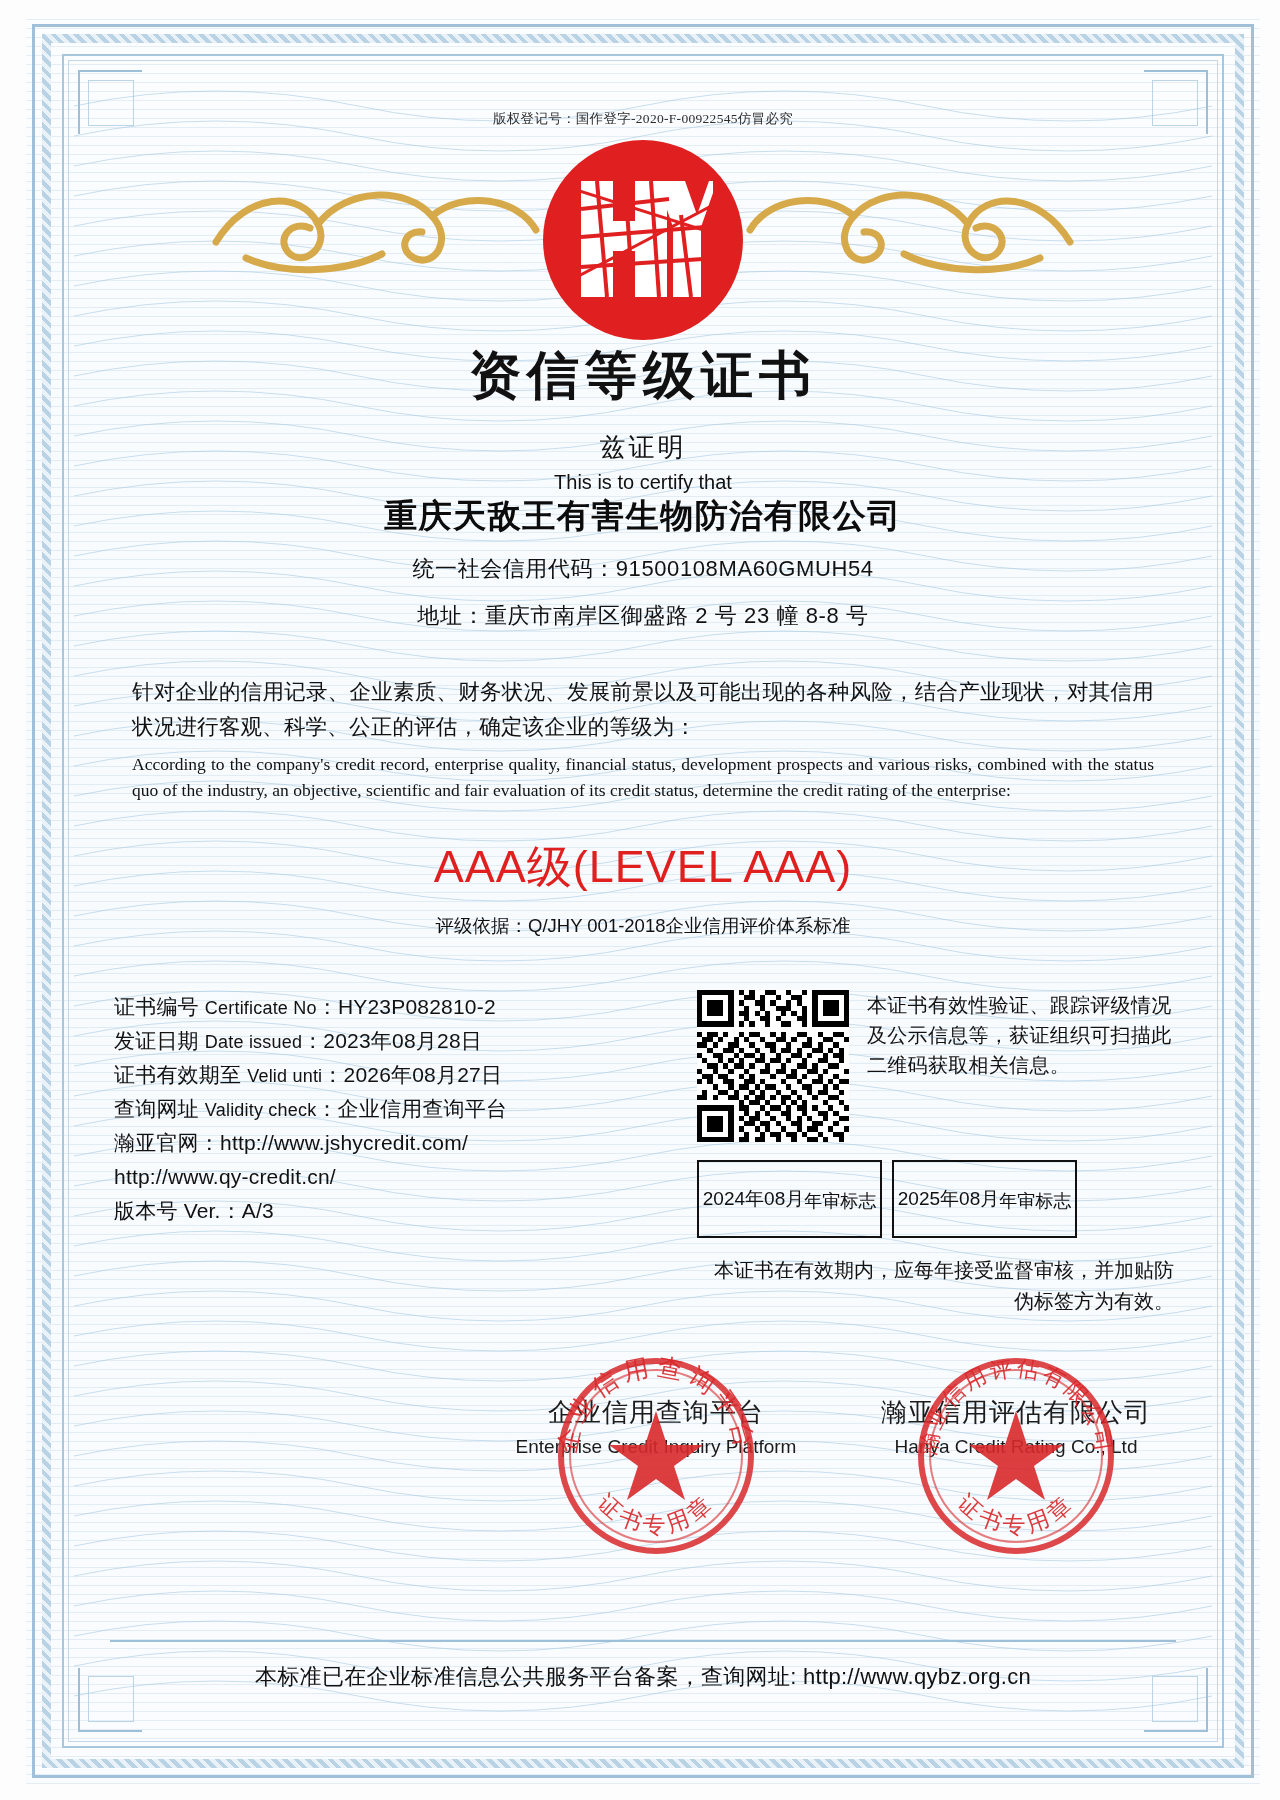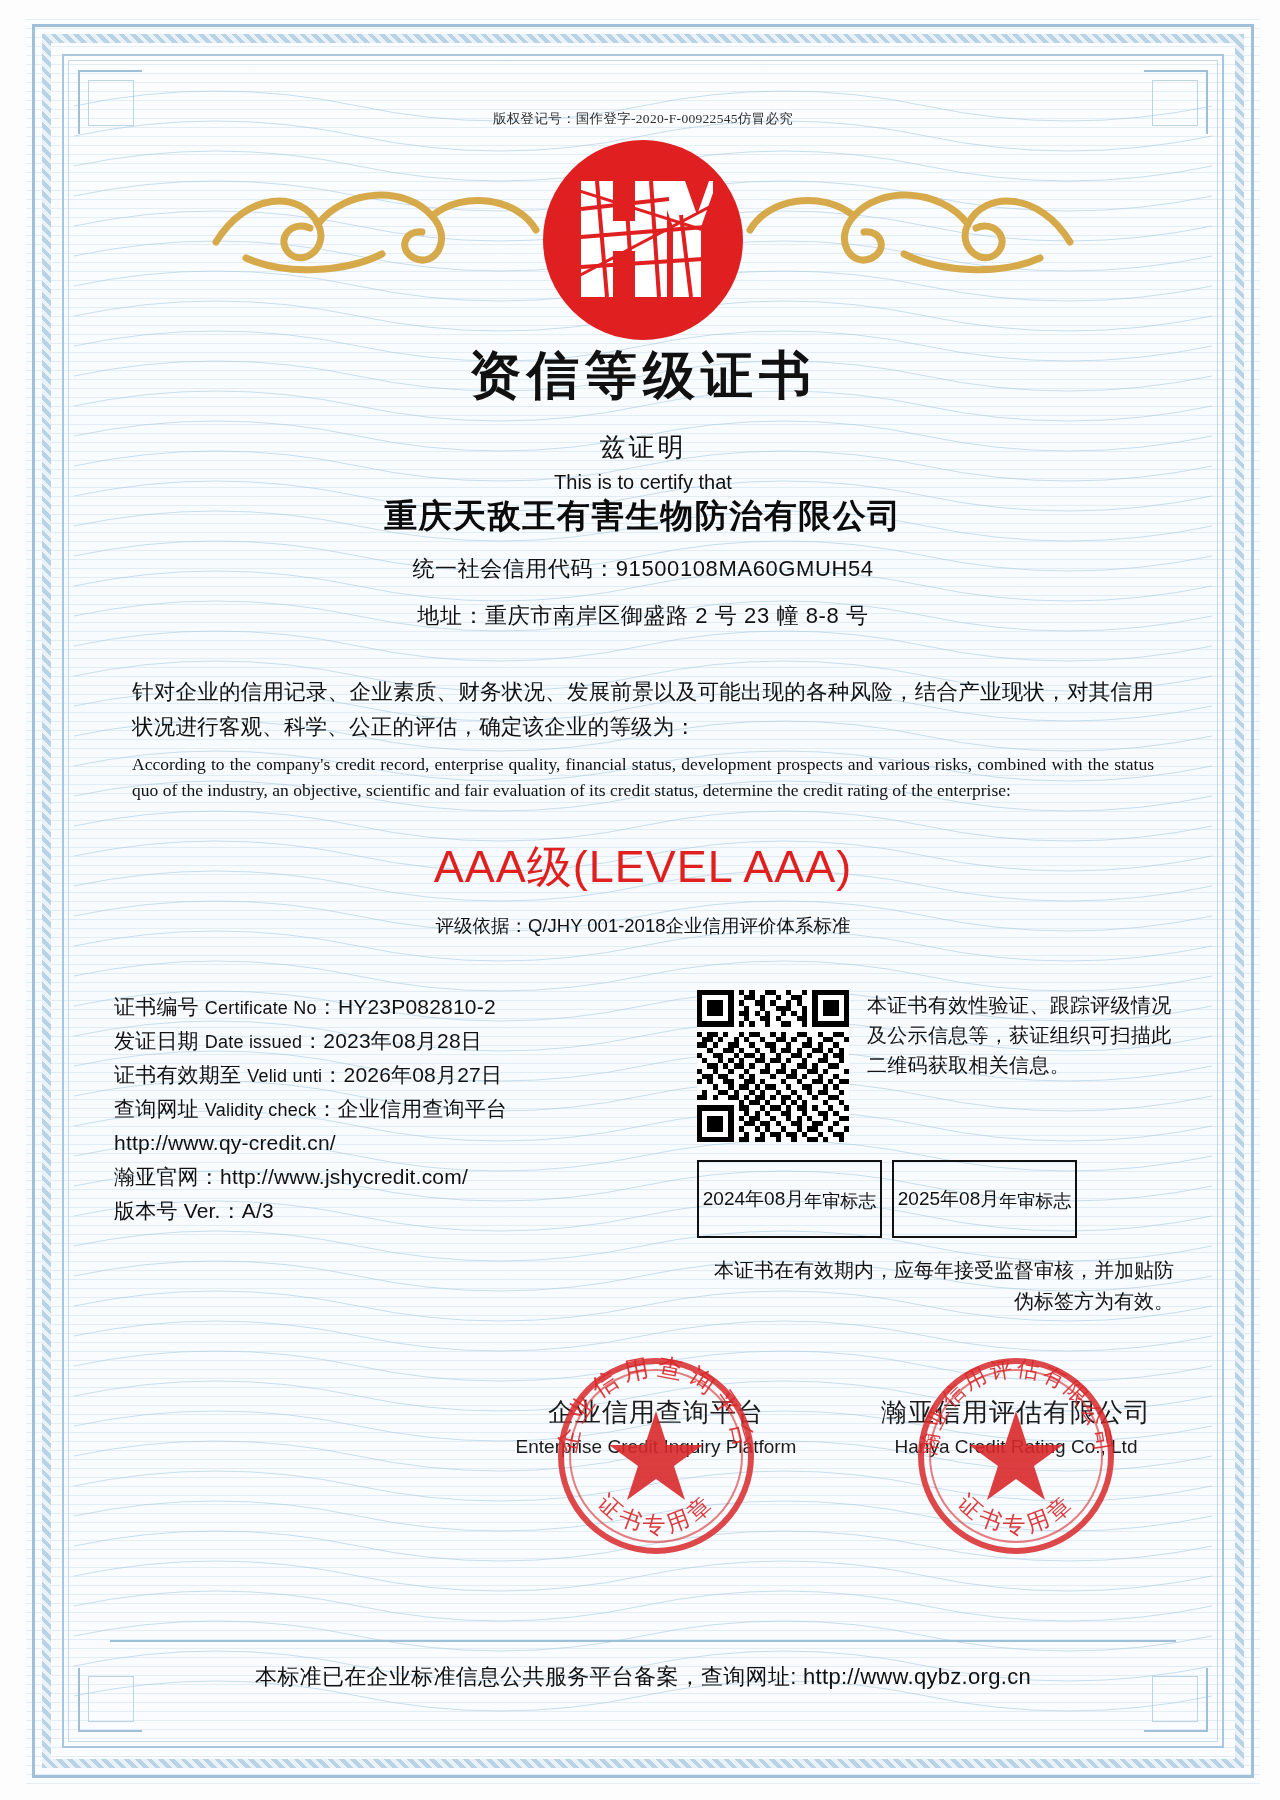--- a/index.html
+++ b/index.html
@@ -517,22 +517,22 @@
             <span class="lbl-en">Date issued</span><span>：</span><span>2023年08月28日</span>
           </div>
           <div class="detail-line">
             <span class="lbl-cn">证书有效期至</span>
             <span class="lbl-en">Velid unti</span><span>：</span><span>2026年08月27日</span>
           </div>
           <div class="detail-line">
             <span class="lbl-cn">查询网址</span>
             <span class="lbl-en">Validity check</span><span>：</span><span>企业信用查询平台</span>
           </div>
+          <div class="detail-line url">瀚亚官网：http://www.jshycredit.com/</div>
           <div class="detail-line url">http://www.qy-credit.cn/</div>
-          <div class="detail-line url">瀚亚官网：http://www.jshycredit.com/</div>
           <div class="detail-line">版本号 Ver.：A/3</div>
         </div>
 
         <div class="details-right">
           <div class="qr-row">
             <div class="qr">
               <svg width="152" height="152" viewBox="0 0 29 29" shape-rendering="crispEdges" xmlns="http://www.w3.org/2000/svg">
                 <rect width="29" height="29" fill="#ffffff"></rect>
                 <g fill="#000000">
                   <rect x="0" y="0" width="7" height="1"></rect>

